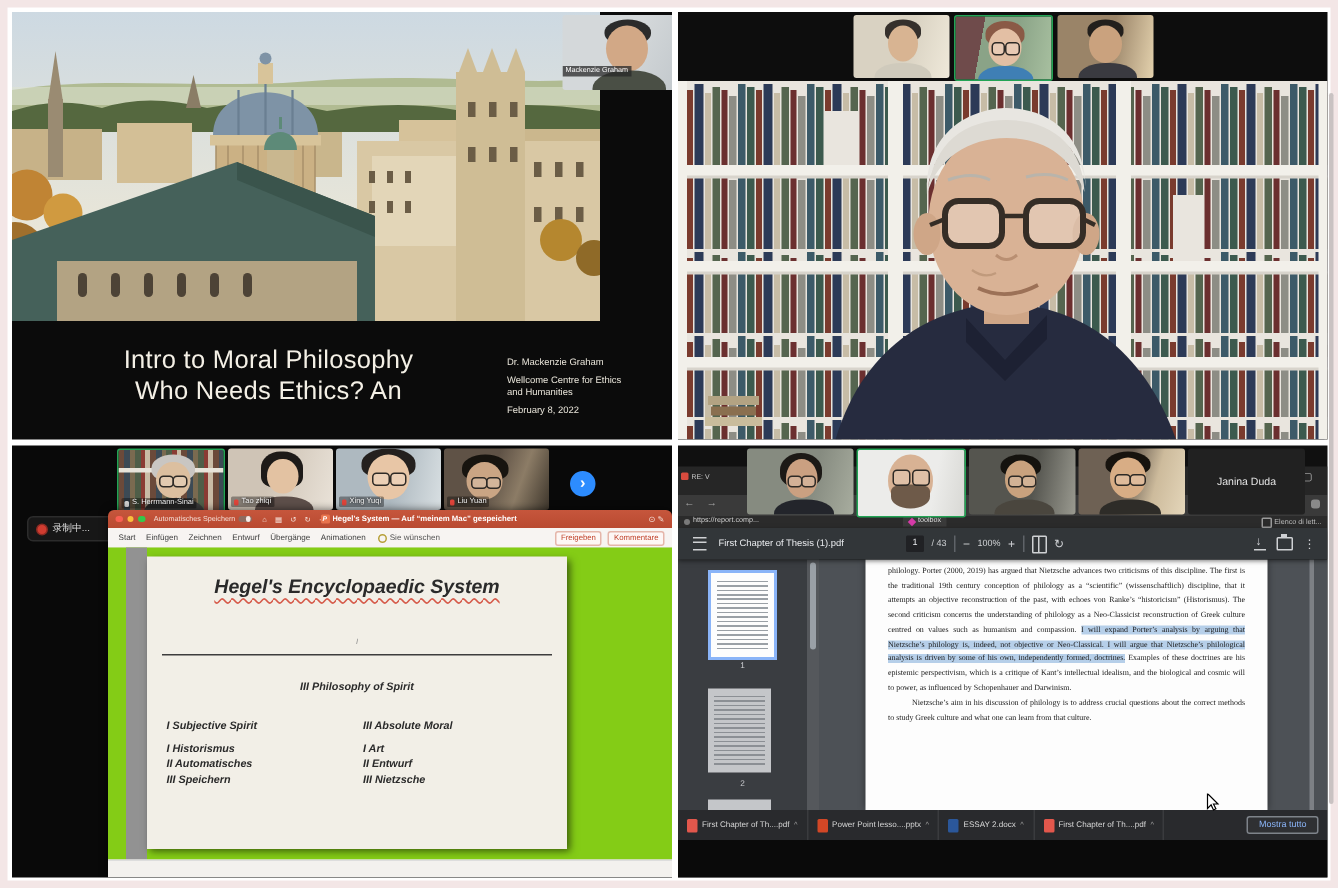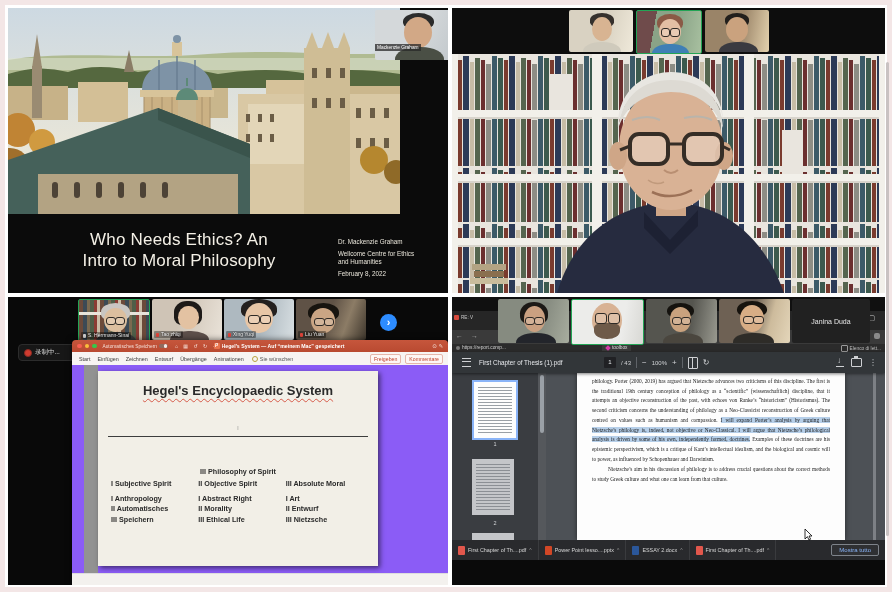--- a/index.html
+++ b/index.html
@@ -100,32 +100,32 @@
   .ppt-title{position:absolute;left:118px;right:80px;top:0;height:12px;display:flex;align-items:center;justify-content:center;gap:2px;}
   .ppt-title .pmark{width:6px;height:6px;background:#e8734d;color:#fff;font-size:4.5px;font-weight:700;text-align:center;line-height:6px;border-radius:1px;}
   .ppt-title span{font-size:5.2px;font-weight:700;color:#fff;white-space:nowrap;overflow:hidden;}
   .ppt-righticons{position:absolute;right:5px;top:0;height:12px;display:flex;align-items:center;gap:4px;font-size:5.5px;color:#f4ded6;}
   .ppt-ribbon{position:absolute;left:0;top:12px;right:0;height:13px;background:#f7f4f2;border-bottom:1px solid #e2ddd8;display:flex;align-items:center;}
   .ppt-tabs{display:flex;gap:7px;margin-left:7px;font-size:5.4px;color:#3c3c3c;white-space:nowrap;}
   .ppt-tellme{display:flex;align-items:center;gap:2px;margin-left:8px;font-size:5.4px;color:#555;}
   .bulb{width:4px;height:4px;border:1px solid #b8a13c;border-radius:50%;}
   .ppt-rbtns{position:absolute;right:5px;display:flex;gap:4px;}
   .rb{font-size:5.2px;color:#c0432c;border:1px solid #e5b6aa;border-radius:2px;padding:0 3px;line-height:8px;height:8px;background:#fdf7f5;}
-  .ppt-canvas{position:absolute;left:0;top:25px;right:0;bottom:11px;background:#8b5cf6;}
+  .ppt-canvas{position:absolute;left:0;top:25px;right:0;bottom:11px;background:#84cc16;font-style:italic;}
   .ppt-gutter{position:absolute;left:12px;top:0;bottom:0;width:14px;background:#929292;}
   .ppt-statusbar{position:absolute;left:0;bottom:0;right:0;height:11px;background:#f3f1ee;border-top:1px solid #ddd;}
 
   
   .slide{position:absolute;left:26px;top:6px;width:280px;bottom:8px;background:#f2efe7;box-shadow:2px 2px 5px rgba(0,0,0,.55);}
   .s-title{position:absolute;top:12px;width:100%;text-align:center;font-size:13px;font-weight:700;color:#2a2a2a;}
   .s-title span{text-decoration:underline;text-decoration-style:wavy;text-decoration-color:#d65a4a;text-decoration-thickness:1px;text-underline-offset:3px;}
   .s-toprow{position:absolute;top:43px;width:100%;text-align:center;font-size:7.2px;font-weight:700;color:#2a2a2a;}
   .s-caret{position:absolute;top:54px;width:100%;text-align:center;font-size:5px;color:#8a8a8a;}
   .s-hr{position:absolute;top:65px;left:10px;right:10px;border-top:1.5px solid #3d3d3d;}
-  .s-sec{position:absolute;top:96px;width:100%;text-align:center;font-size:7.2px;font-weight:700;color:#2a2a2a;}
+  .s-sec{position:absolute;top:82px;width:100%;text-align:center;font-size:7.2px;font-weight:700;color:#2a2a2a;}
   .s-cols{position:absolute;top:108px;left:13px;right:5px;display:flex;}
   .s-col{flex:1;font-size:7.2px;font-weight:700;color:#2a2a2a;}
   .s-col .sh{margin-bottom:4px;}
   .s-col div{line-height:10.5px;}
 
   
   .panel-br{left:452px;top:297px;width:433px;height:288px;background:#101010;}
   .br-row1{position:absolute;left:0;top:14px;width:100%;height:19px;background:#262626;}
   .br-row1 .ptab{position:absolute;left:2px;top:4px;display:flex;align-items:center;gap:2px;font-size:4.6px;color:#c9c9c9;}
   .br-row1 .ptab i{width:5px;height:5px;background:#d84b3e;border-radius:1px;}
@@ -312,22 +312,22 @@
     </svg>
 
     <div class="tl-thumb vtile">
       <div class="hair"></div>
       <div class="head"></div>
       <div class="torso"></div>
       <div class="tl-nametag">Mackenzie Graham</div>
     </div>
 
     <div class="tl-title">
+      <div>Intro to Moral Philosophy</div>
       <div>Who Needs Ethics? An</div>
-      <div>Intro to Moral Philosophy</div>
     </div>
     <div class="tl-credits">
       <div>Dr. Mackenzie Graham</div>
       <div class="cgap"></div>
       <div>Wellcome Centre for Ethics</div>
       <div>and Humanities</div>
       <div class="cgap"></div>
       <div>February 8, 2022</div>
     </div>
   </div>
@@ -499,29 +499,23 @@
       <div class="ppt-canvas">
         <div class="ppt-gutter"></div>
         <div class="slide">
           <div class="s-title"><span>Hegel's Encyclopaedic System</span></div>
           <div class="s-caret">I</div>
           <div class="s-hr"></div>
           <div class="s-sec">III Philosophy of Spirit</div>
           <div class="s-cols">
             <div class="s-col">
               <div class="sh">I Subjective Spirit</div>
-              <div>I Anthropology</div>
+              <div>I Historismus</div>
               <div>II Automatisches</div>
               <div>III Speichern</div>
-            </div>
-            <div class="s-col">
-              <div class="sh">II Objective Spirit</div>
-              <div>I Abstract Right</div>
-              <div>II Morality</div>
-              <div>III Ethical Life</div>
             </div>
             <div class="s-col">
               <div class="sh">III Absolute Moral</div>
               <div>I Art</div>
               <div>II Entwurf</div>
               <div>III Nietzsche</div>
             </div>
           </div>
         </div>
       </div>

